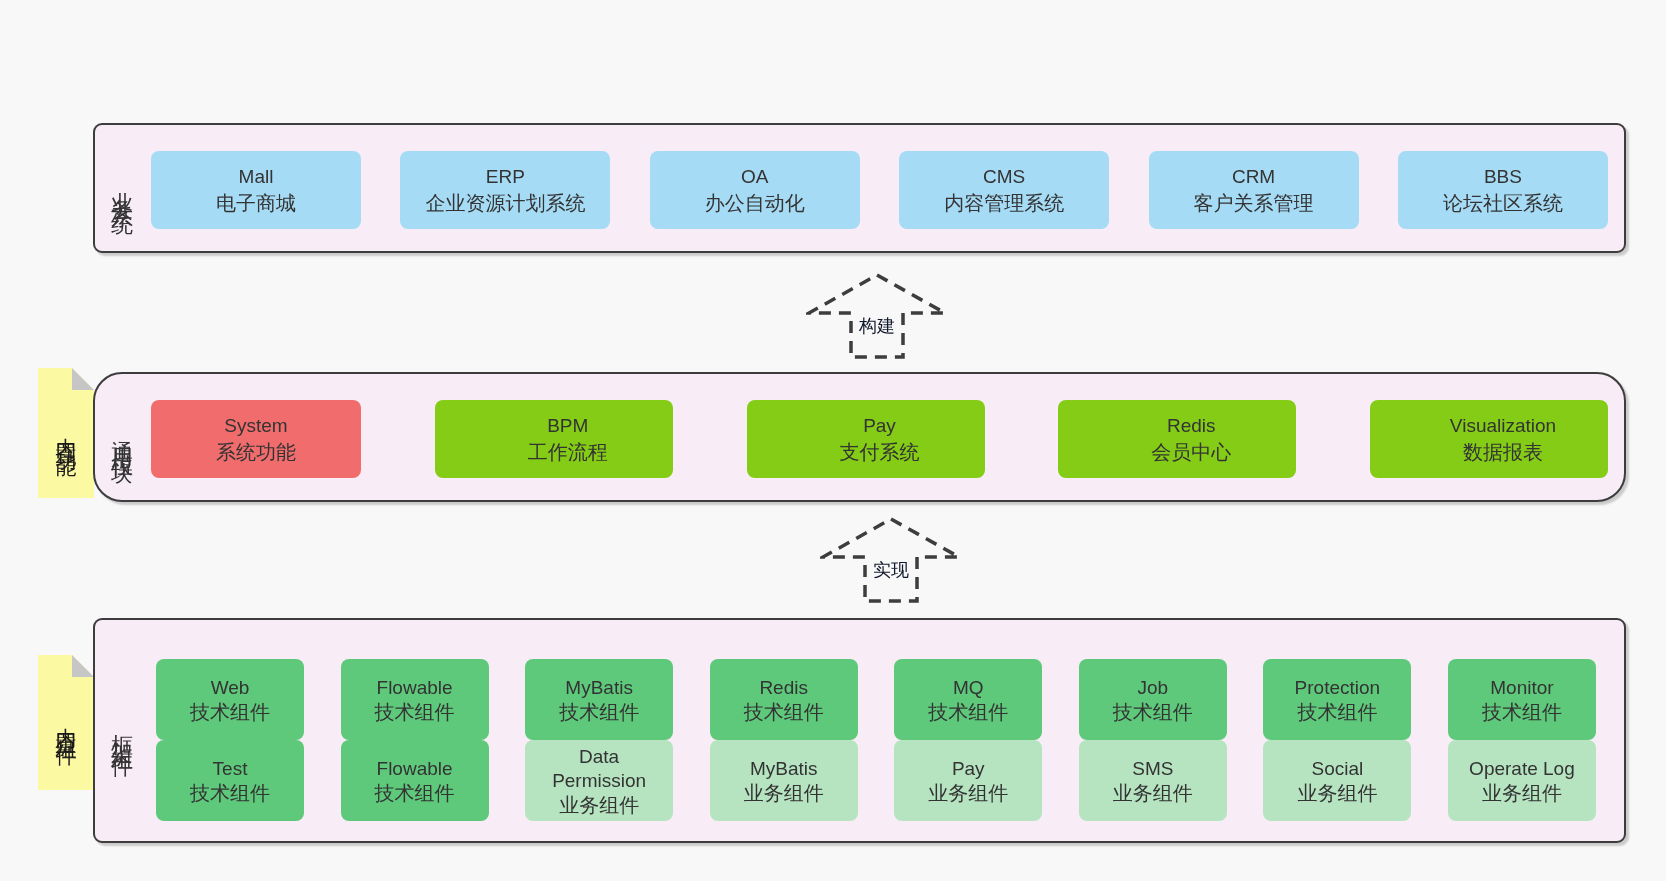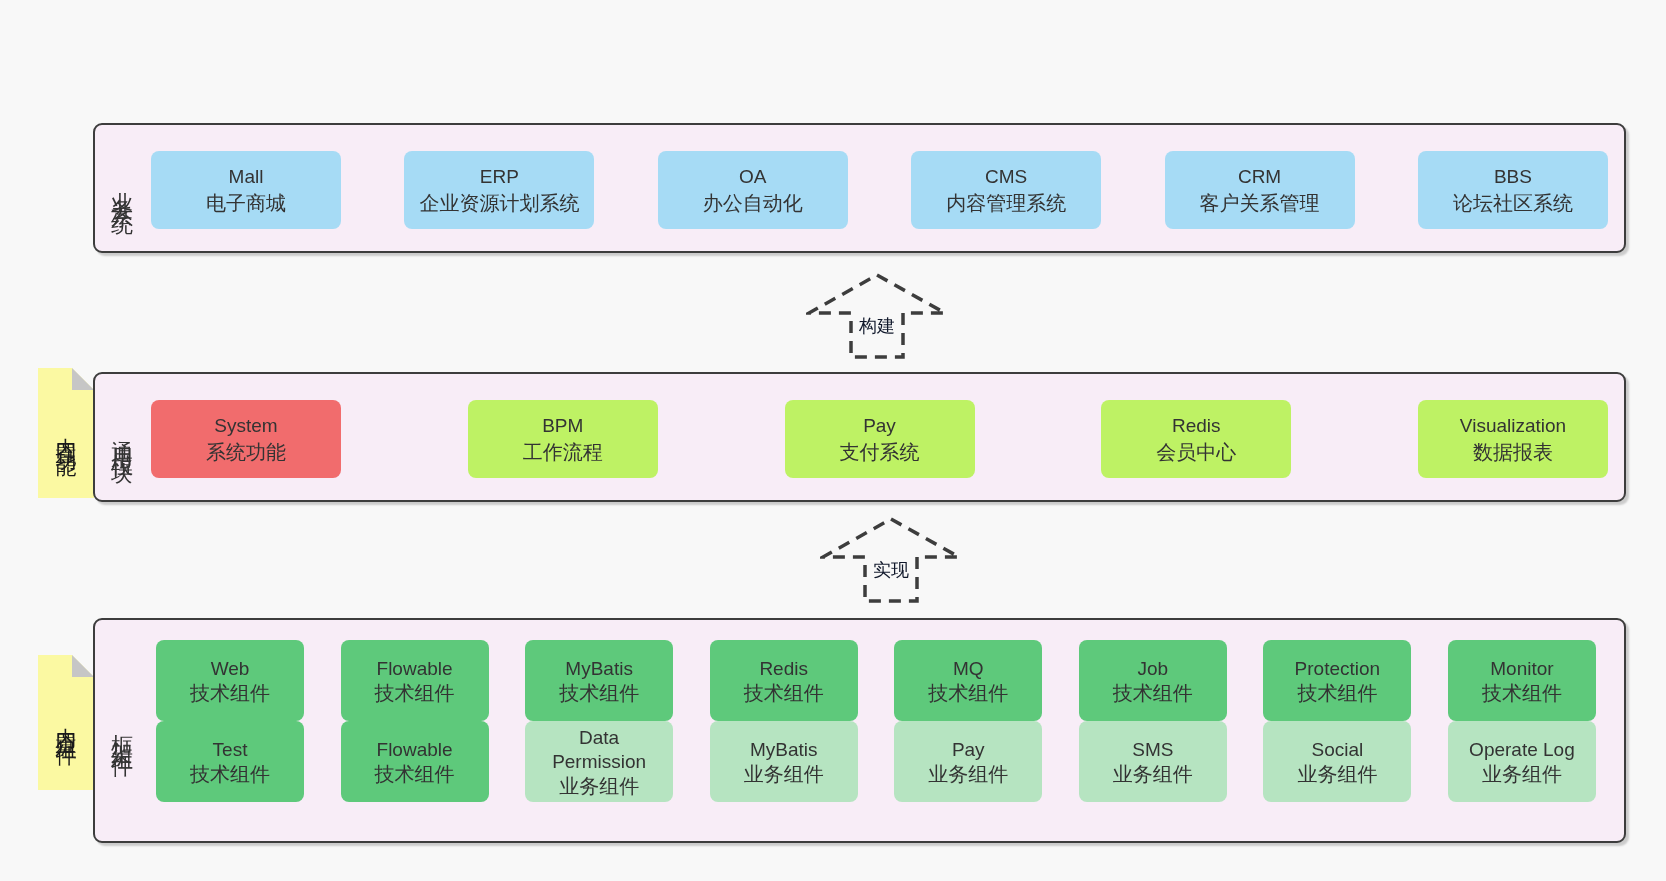--- a/index.html
+++ b/index.html
@@ -8,49 +8,49 @@
     font-family:"Liberation Sans","DejaVu Sans",sans-serif;color:#333;
   }
   
   .band{
     position:absolute;left:93px;width:1533px;
     background:#f8edf7;border:2px solid #3d3d3d;border-radius:9px;
     box-shadow:3px 3px 2px rgba(0,0,0,0.18);
     box-sizing:border-box;z-index:2;
   }
   #band-business{top:123px;height:130px;}
-  #band-modules{top:372px;height:130px;}
+  #band-modules{top:372px;height:130px;border-radius:29px;}
   #band-components{top:618px;height:225px;}
   .band-label{
     position:absolute;left:12px;top:50%;transform:translateY(-50%);
     writing-mode:vertical-lr;text-orientation:upright;
     font-size:22px;letter-spacing:7px;color:#333;white-space:nowrap;
   }
   
   .box-row{
     position:absolute;left:56px;right:16px;top:26px;
     display:flex;justify-content:space-between;
   }
   .grid-2rows{
     position:absolute;left:61px;right:28px;top:20px;bottom:20px;
-    display:flex;flex-direction:column;justify-content:flex-start;
+    display:flex;flex-direction:column;justify-content:flex-end;
   }
   .grid-2rows .row{display:flex;justify-content:space-between;}
   
   .box{
-    width:190px;height:78px;border-radius:8px;
+    width:210px;height:78px;border-radius:8px;
     display:flex;flex-direction:column;align-items:center;justify-content:center;
     text-align:center;line-height:26px;
   }
   .grid-2rows .box{width:148px;height:81px;line-height:24px;padding:0 6px;box-sizing:border-box;}
   .box .nm{font-size:19px;}
   .box .ds{font-size:20px;}
   .blue{background:#a6dbf5;}
   .red{background:#f16c6d;}
-  .pink{background:#bef264;}
+  .pink{background:#84cc16;padding-left:28px;}
   .green{background:#5ec97b;}
   .green-light{background:#b6e4c1;}
   
   .sticky{
     position:absolute;left:38px;width:56px;background:#fbf9a2;z-index:1;
     clip-path:polygon(0 0,calc(100% - 22px) 0,100% 22px,100% 100%,0 100%);
   }
   #sticky-modules{top:368px;height:130px;}
   #sticky-components{top:655px;height:135px;}
   .sticky .st-text{

